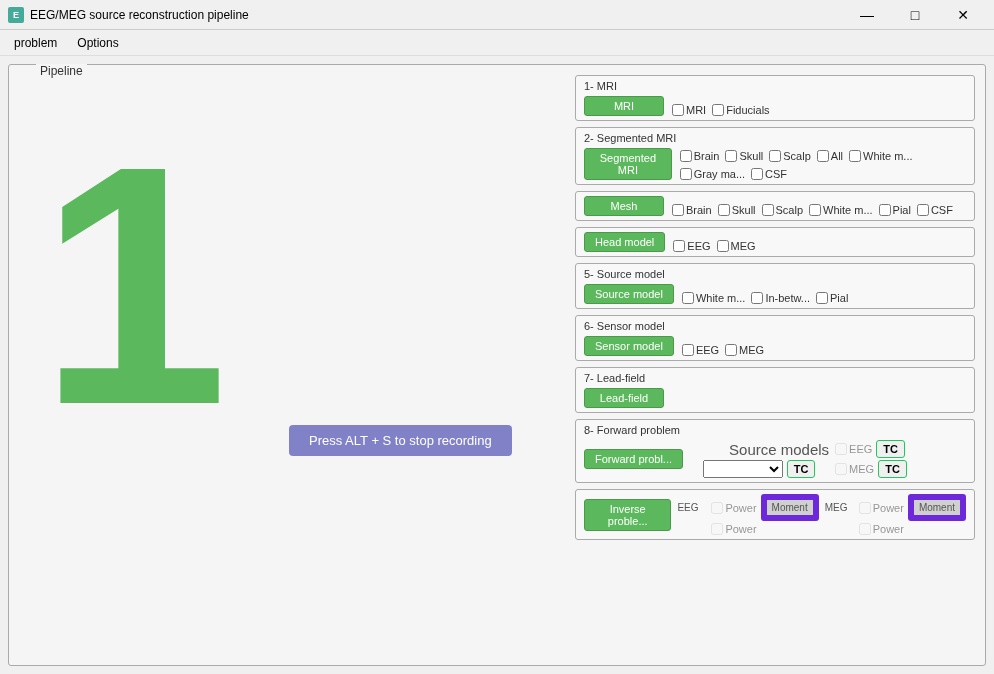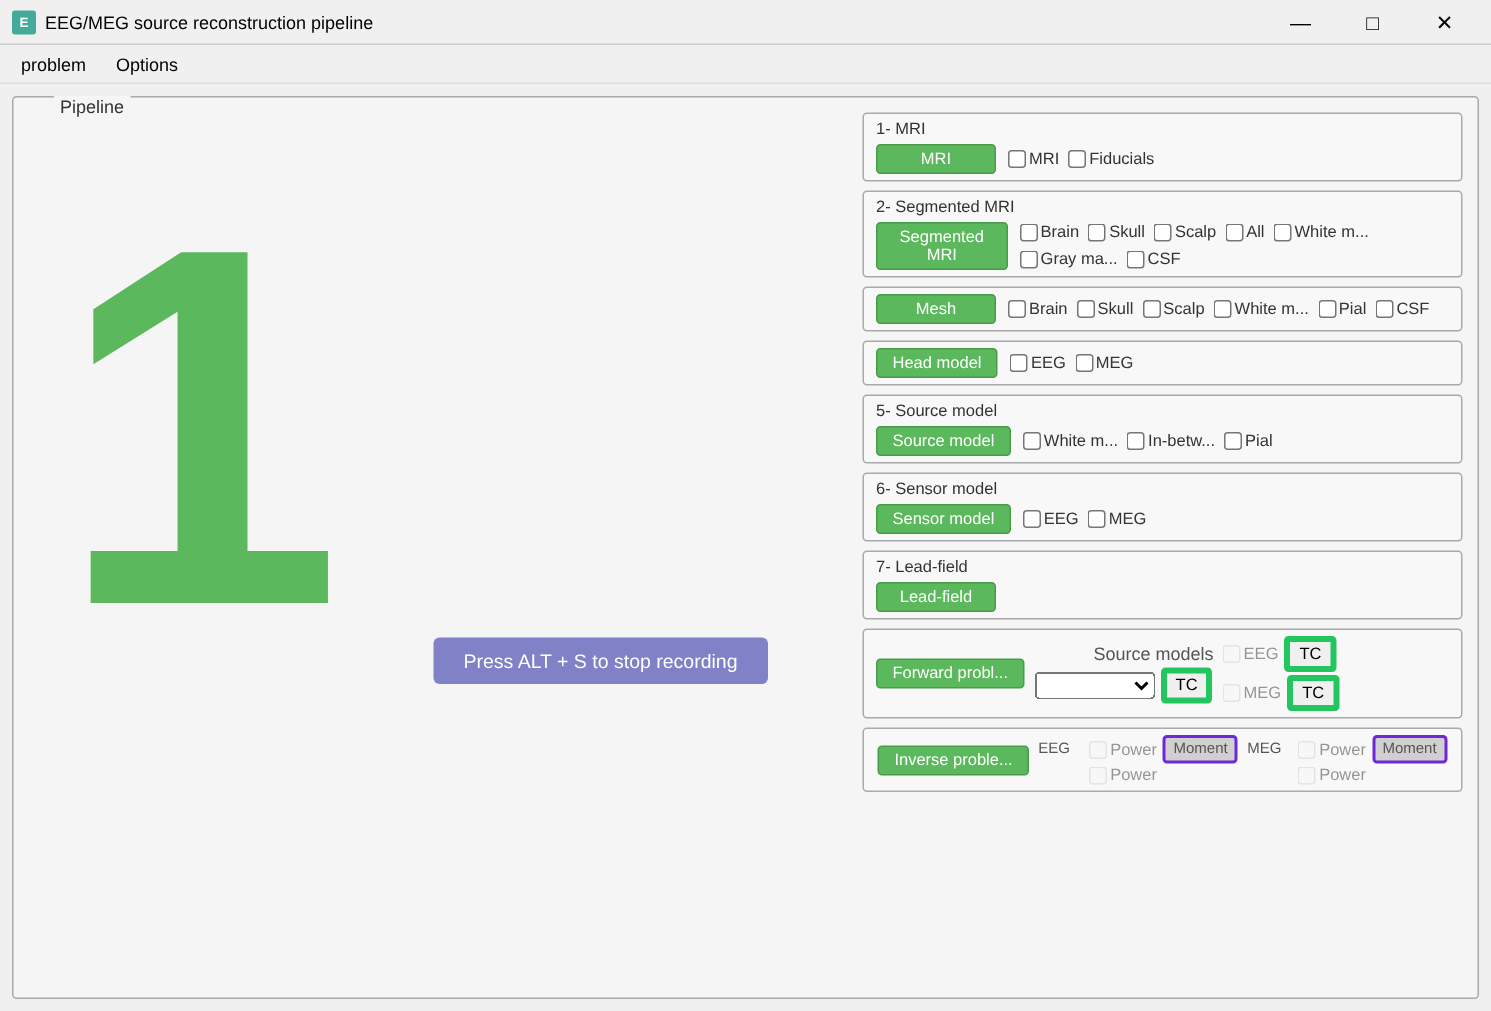--- a/index.html
+++ b/index.html
@@ -122,21 +122,21 @@
       padding: 4px 8px;
     }
     .step-title {
       font-size: 11px;
       color: #333;
       margin-bottom: 4px;
       font-weight: normal;
     }
     .step-row {
       display: flex;
-      align-items: center;
+      align-items: flex-end;
       gap: 8px;
     }
     .step-btn {
       background: #5cb85c;
       color: white;
       border: 1px solid #4a9a4a;
       border-radius: 3px;
       padding: 3px 10px;
       font-size: 11px;
       cursor: pointer;
@@ -168,36 +168,37 @@
       align-items: center;
       gap: 6px;
     }
     .source-models-group {
       display: flex;
       flex-direction: column;
       align-items: center;
       gap: 2px;
     }
     .source-models-label {
-      font-size: 12px;
+      font-size: 15px;
       color: #555;
       margin-left: 40px;
     }
     .source-models-select {
       font-size: 11px;
       padding: 1px 2px;
       width: 80px;
     }
     .tc-btn {
       background: #f0f0f0;
-      border: 4px solid #22c55e;
+      border: 1px solid #22c55e;
       border-radius: 3px;
       padding: 2px 6px;
       font-size: 11px;
       cursor: pointer;
+      font-weight: bold;
     }
     .eeg-meg-col {
       display: flex;
       flex-direction: column;
       gap: 2px;
     }
     .eeg-row, .meg-row {
       display: flex;
       align-items: center;
       gap: 4px;
@@ -219,21 +220,21 @@
       gap: 2px;
       font-size: 11px;
     }
     .inv-sub-row {
       display: flex;
       align-items: center;
       gap: 4px;
     }
     .inv-btn {
       background: #d0d0d0;
-      border: 2px solid #6d28d9;
+      border: 6px solid #6d28d9;
       border-radius: 3px;
       padding: 2px 5px;
       font-size: 10px;
       cursor: pointer;
       color: #555;
     }
 
     
     .overlay-banner {
       position: absolute;
@@ -422,20 +423,21 @@
       </div>
 
       <div class="step-box">
         <div class="step-title">7- Lead-field</div>
         <div class="step-row">
           <button class="step-btn">Lead-field</button>
         </div>
       </div>
 
       <div class="step-box">
+        <div class="step-title">8- Forward problem</div>
         <div class="forward-row">
           <button class="step-btn">Forward probl...</button>
           <div class="source-models-group">
             <span class="source-models-label">Source models</span>
             <div style="display:flex;align-items:center;gap:4px;">
               <select class="source-models-select">
                 <option value=""></option>
               </select>
               <button class="tc-btn">TC</button>
             </div>

